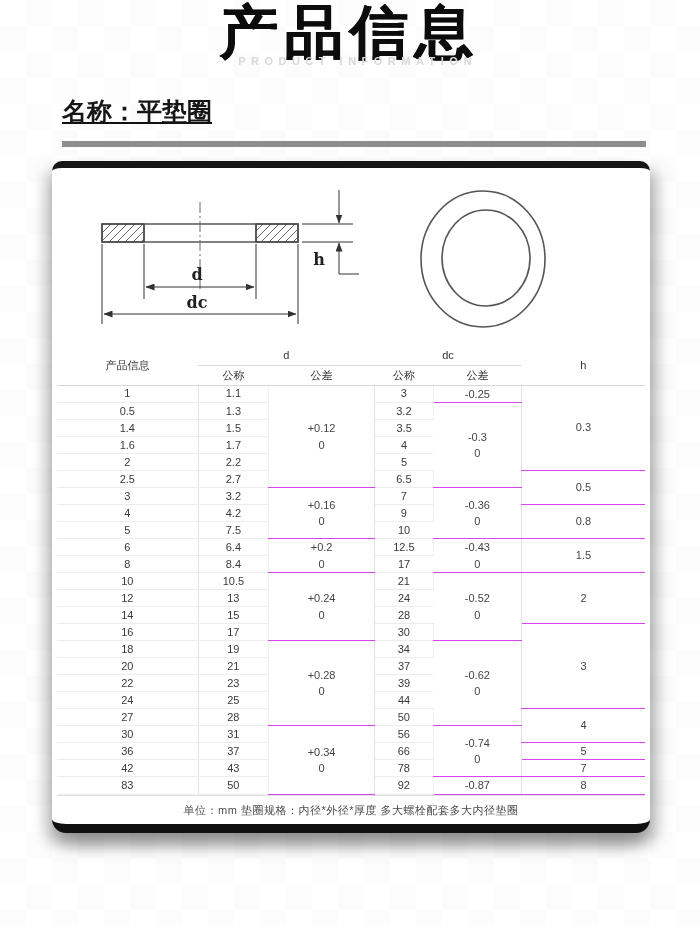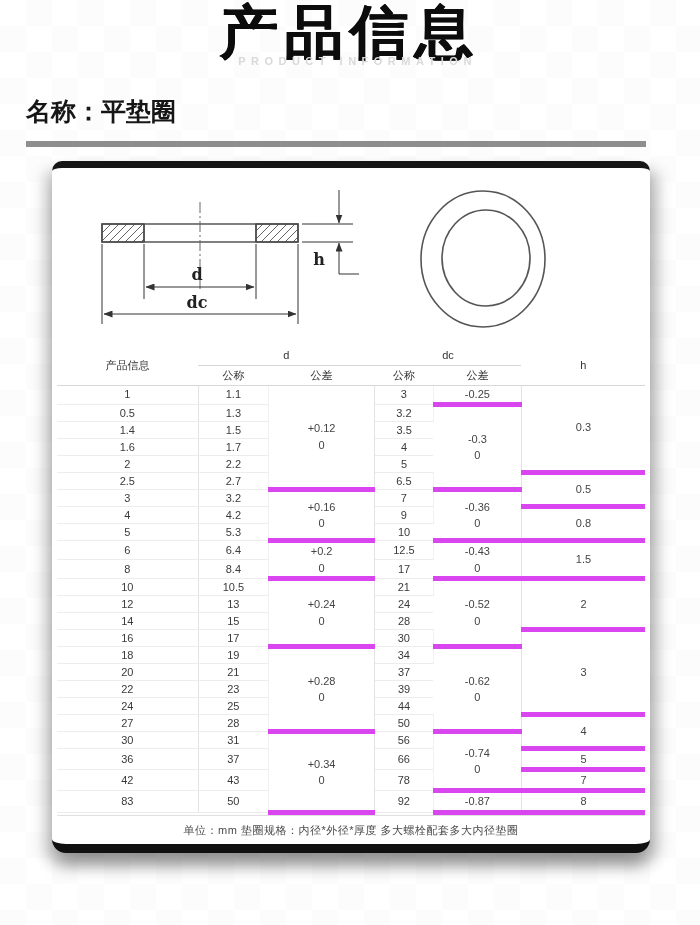--- a/index.html
+++ b/index.html
@@ -16,21 +16,21 @@
   .main-title{
     font-size:58px;font-weight:900;letter-spacing:7px;
     line-height:1.1;color:#0c0c0c;
     text-shadow:0.6px 0 #0c0c0c,-0.6px 0 #0c0c0c;
   }
   .sub-title{
     margin-top:-9px;font-size:11px;font-weight:700;
     letter-spacing:5.5px;color:#d9d9d9;margin-left:15px;
   }
   
-  .info{padding:0 54px 0 26px;margin-top:16px;}
+  .info{padding:0 54px 0 62px;margin-top:16px;text-decoration:underline;}
   .info-row{
     display:grid;grid-template-columns:57% 43%;
     align-items:center;height:58px;
   }
   .info-cell{font-size:25px;font-weight:600;color:#161616;white-space:nowrap;}
   .info-divider{height:3px;background:#8e8e8e;border:none;margin:0;}
   
   .panel{
     margin:14px 50px 0 52px;
     background:#fff;
@@ -53,21 +53,21 @@
     font-weight:400;color:#333;height:19px;padding:0;
     border-bottom:1px solid #d8d8d8;
   }
   .spec td{
     text-align:center;height:16px;padding:0;line-height:1.05;
     border-bottom:1px solid #ededed;border-right:1px solid #f1f1f1;
   }
   .spec td:last-child,.spec th:last-child{border-right:none;}
   .spec td.c-size,.spec td.c-dtol,.spec td.c-dctol{border-right:1px solid #e3e3e3;}
   .spec td.c-dtol,.spec td.c-dctol,.spec td.c-h{
-    border-bottom:5px solid #d946ef;color:#444;
+    border-bottom:1px solid #d946ef;color:#444;
   }
   .spec .tol-line{line-height:1.5;}
   .table-note{
     border-top:1px solid #e0e0e0;text-align:center;
     font-size:11px;color:#4a4a4a;padding:7px 0 4px 0;letter-spacing:0.5px;
   }
 </style>
 </head>
 <body>
 
@@ -218,21 +218,21 @@
           </td>
         </tr>
         <tr>
           <td class="c-size">4</td>
           <td class="c-dnom">4.2</td>
           <td class="c-dcnom">9</td>
           <td class="c-h" rowspan="2">0.8</td>
         </tr>
         <tr>
           <td class="c-size">5</td>
-          <td class="c-dnom">5.3</td>
+          <td class="c-dnom">7.5</td>
           <td class="c-dcnom">10</td>
         </tr>
         <tr>
           <td class="c-size">6</td>
           <td class="c-dnom">6.4</td>
           <td class="c-dtol" rowspan="2">
             <div class="tol-line">+0.2</div>
             <div class="tol-line">0</div>
           </td>
           <td class="c-dcnom">12.5</td>

